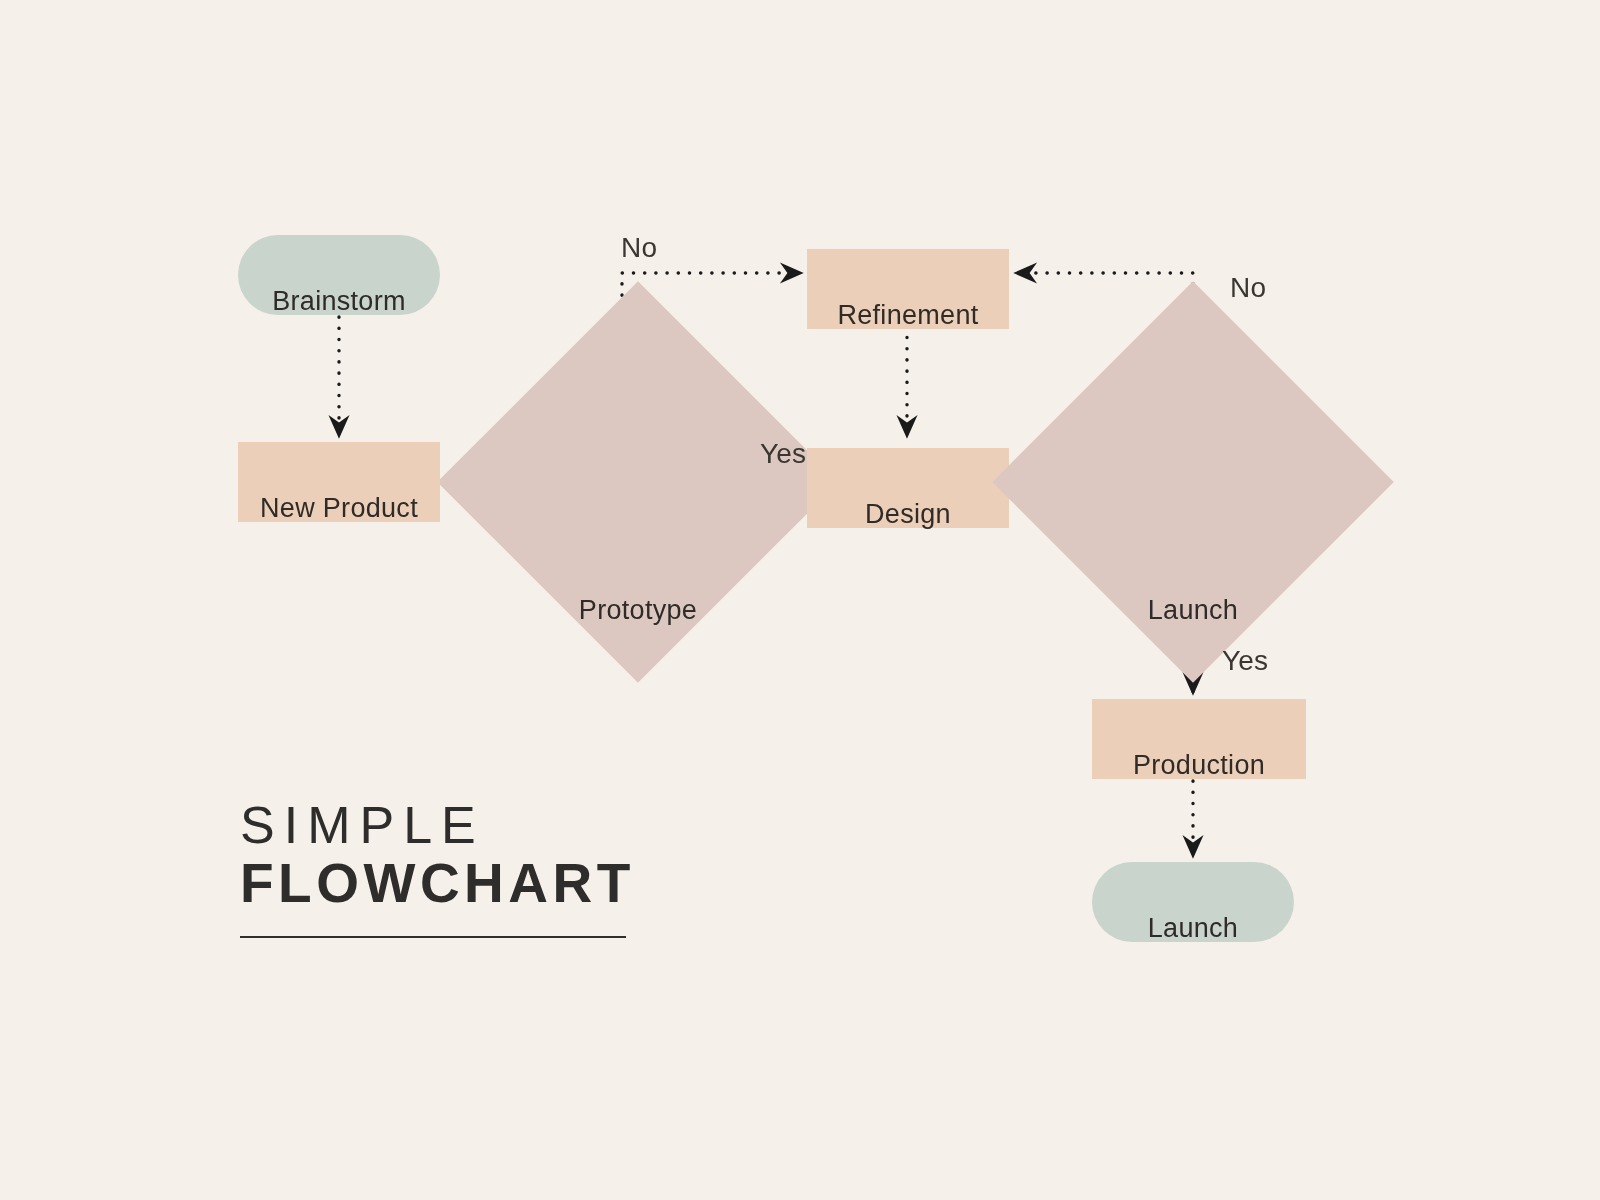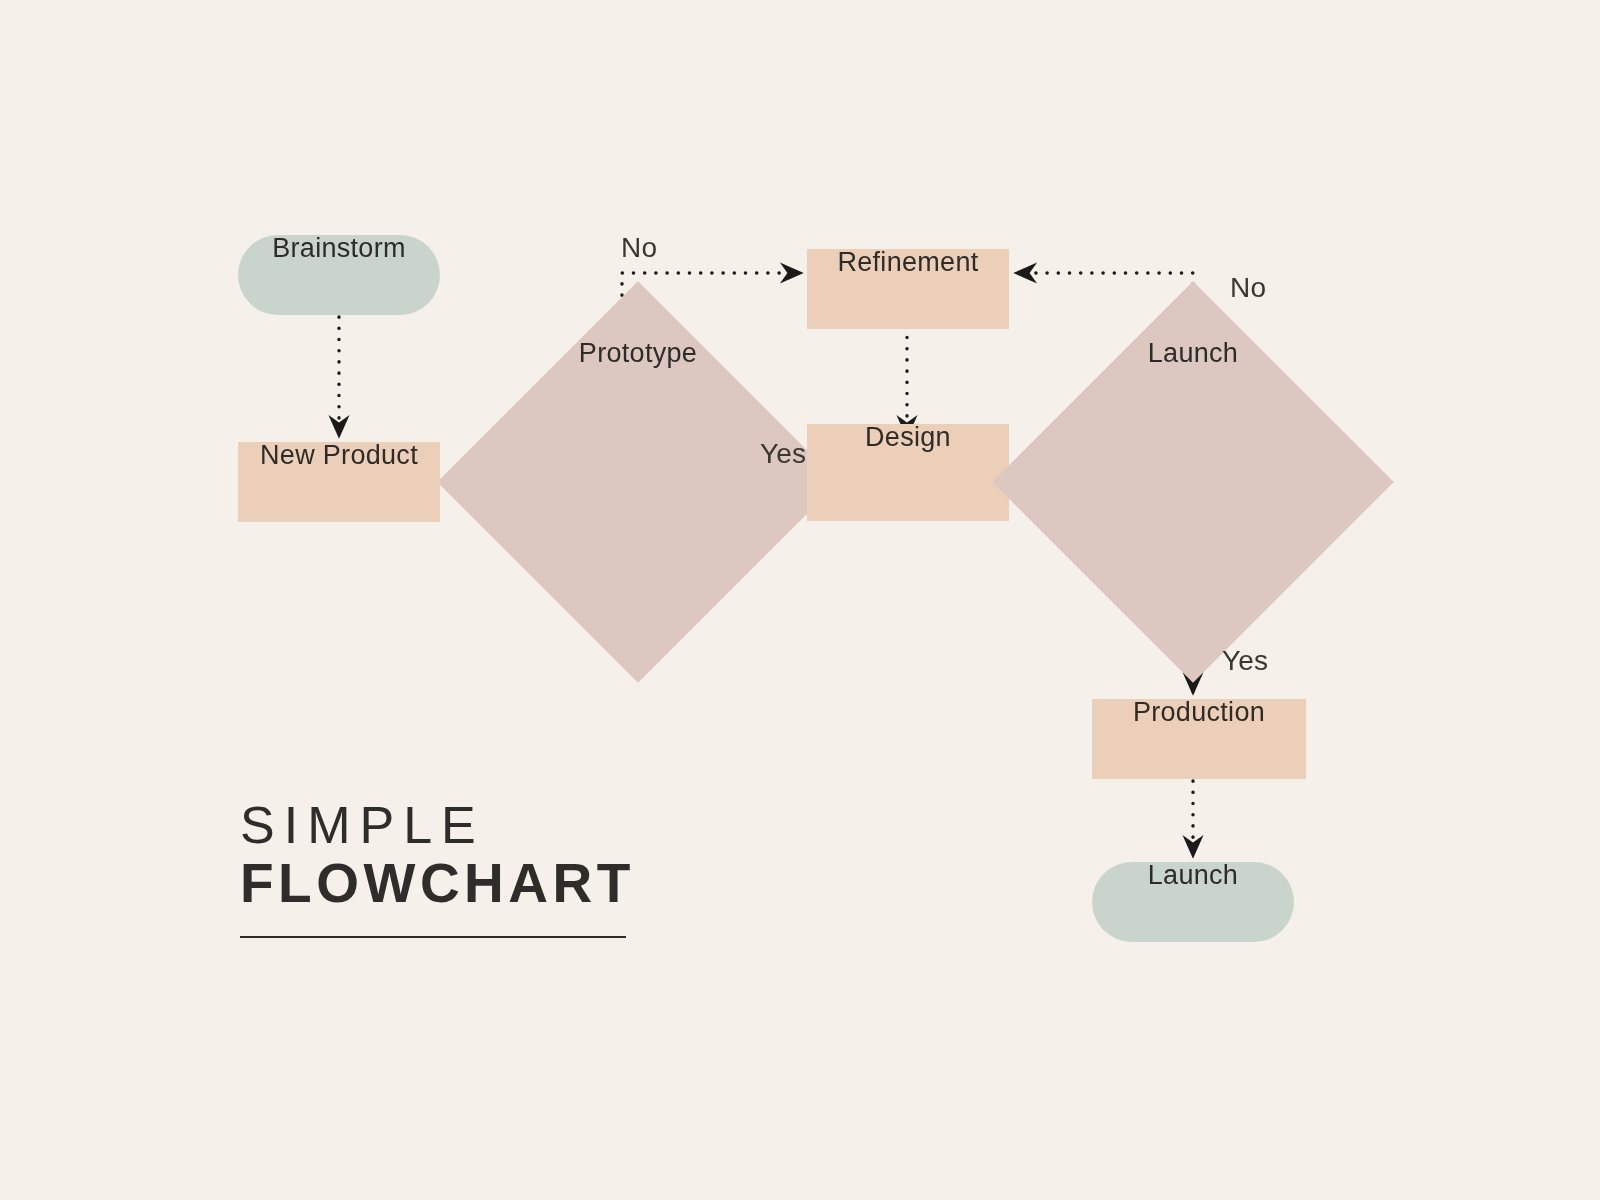--- a/index.html
+++ b/index.html
@@ -26,21 +26,21 @@
     top: 0;
     width: 1600px;
     height: 1200px;
     pointer-events: none;
   }
 
   
   .node {
     position: absolute;
     display: flex;
-    align-items: flex-start;
+    align-items: flex-end;
     justify-content: center;
     box-sizing: border-box;
     color: #2f2b28;
     font-size: 27px;
     font-weight: 400;
     letter-spacing: 0.3px;
     line-height: 1;
   }
   .node.terminal {
     background: #c9d4cc;
@@ -151,21 +151,21 @@
   </div>
 
   <div class="node process" style="left:238px; top:442px; width:202px; height:80px;">
     <span class="node-label">New Product</span>
   </div>
 
   <div class="node process" style="left:807px; top:233px; width:202px; height:80px;margin-top:16px;">
     <span class="node-label">Refinement</span>
   </div>
 
-  <div class="node process" style="left:807px; top:424px; width:202px; height:97px;">
+  <div class="node process" style="left:807px; top:448px; width:202px; height:80px;">
     <span class="node-label">Design</span>
   </div>
 
   <div class="node decision-wrap" style="left:1051px; top:340px; width:284px; height:284px;">
     <span class="diamond-shape"></span>
     <span class="node-label">Launch</span>
   </div>
 
   <div class="node process" style="left:1092px; top:699px; width:214px; height:80px;">
     <span class="node-label">Production</span>

